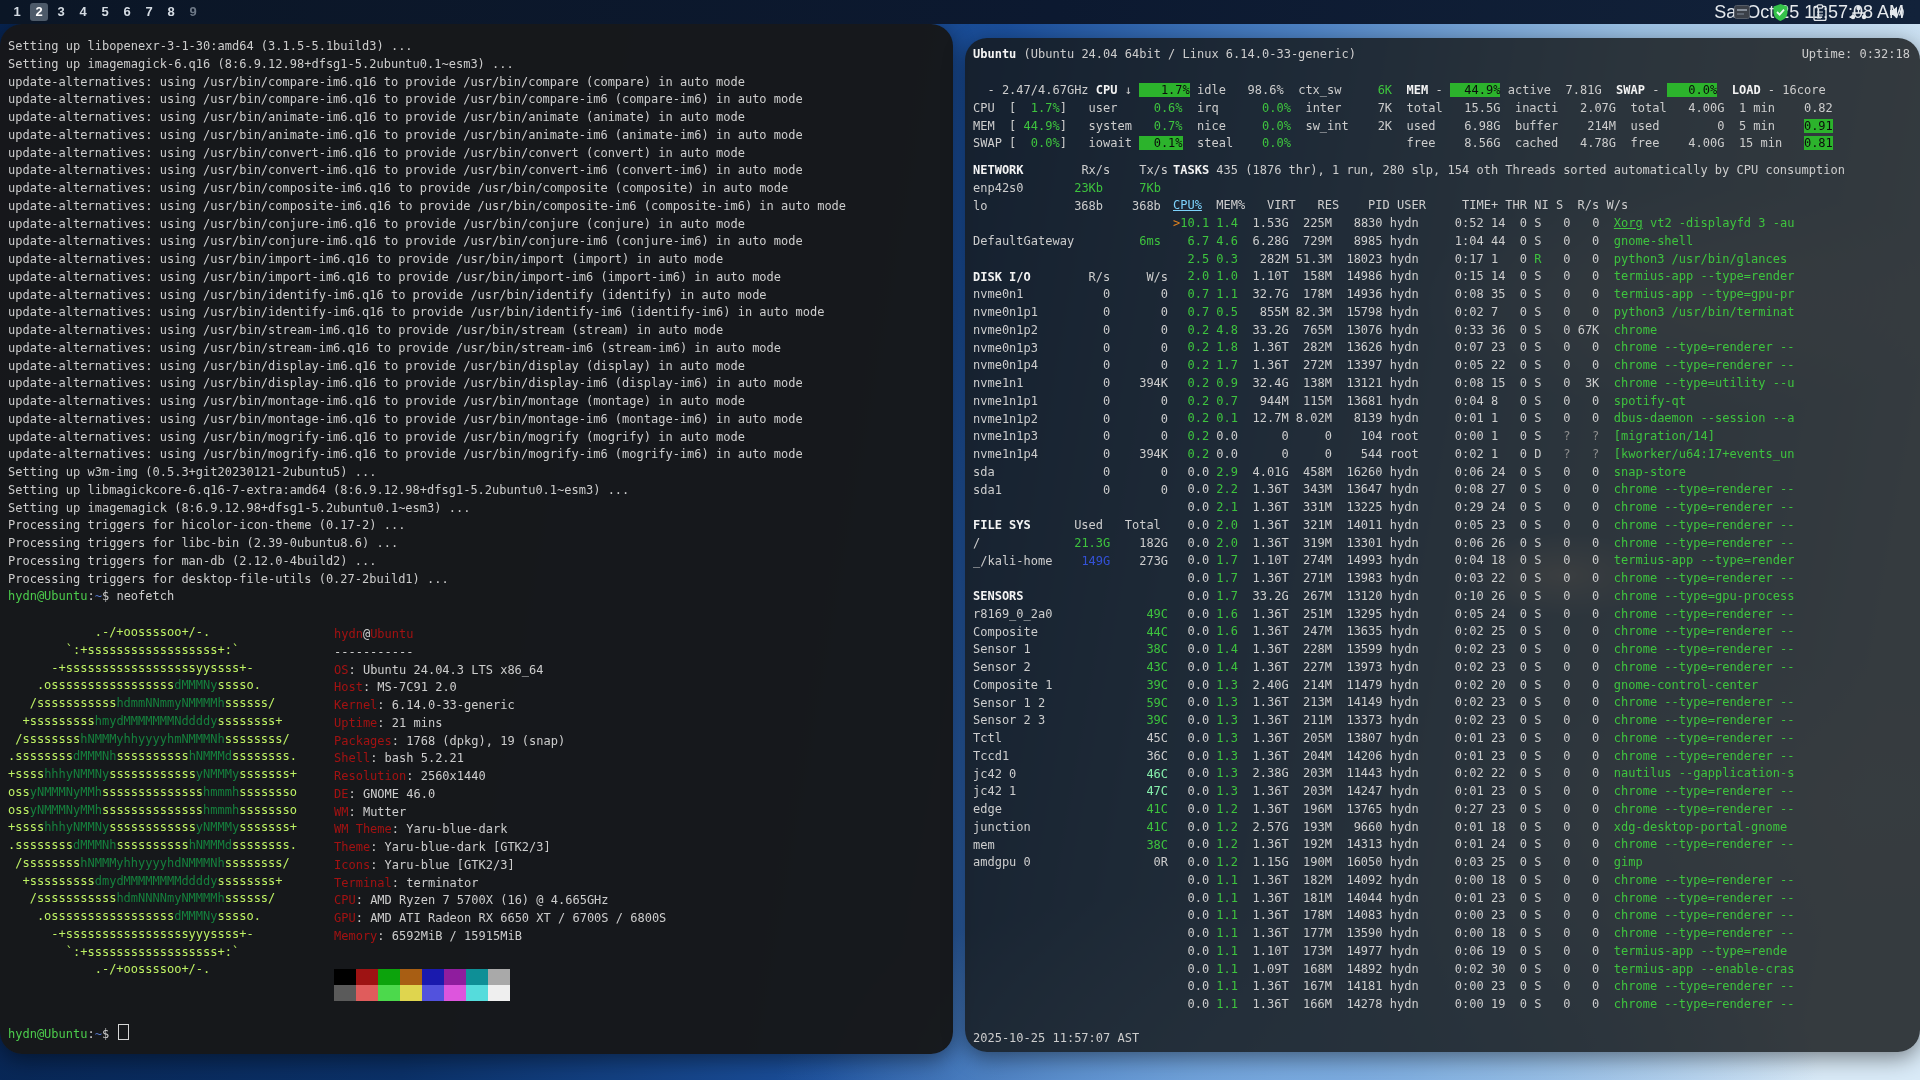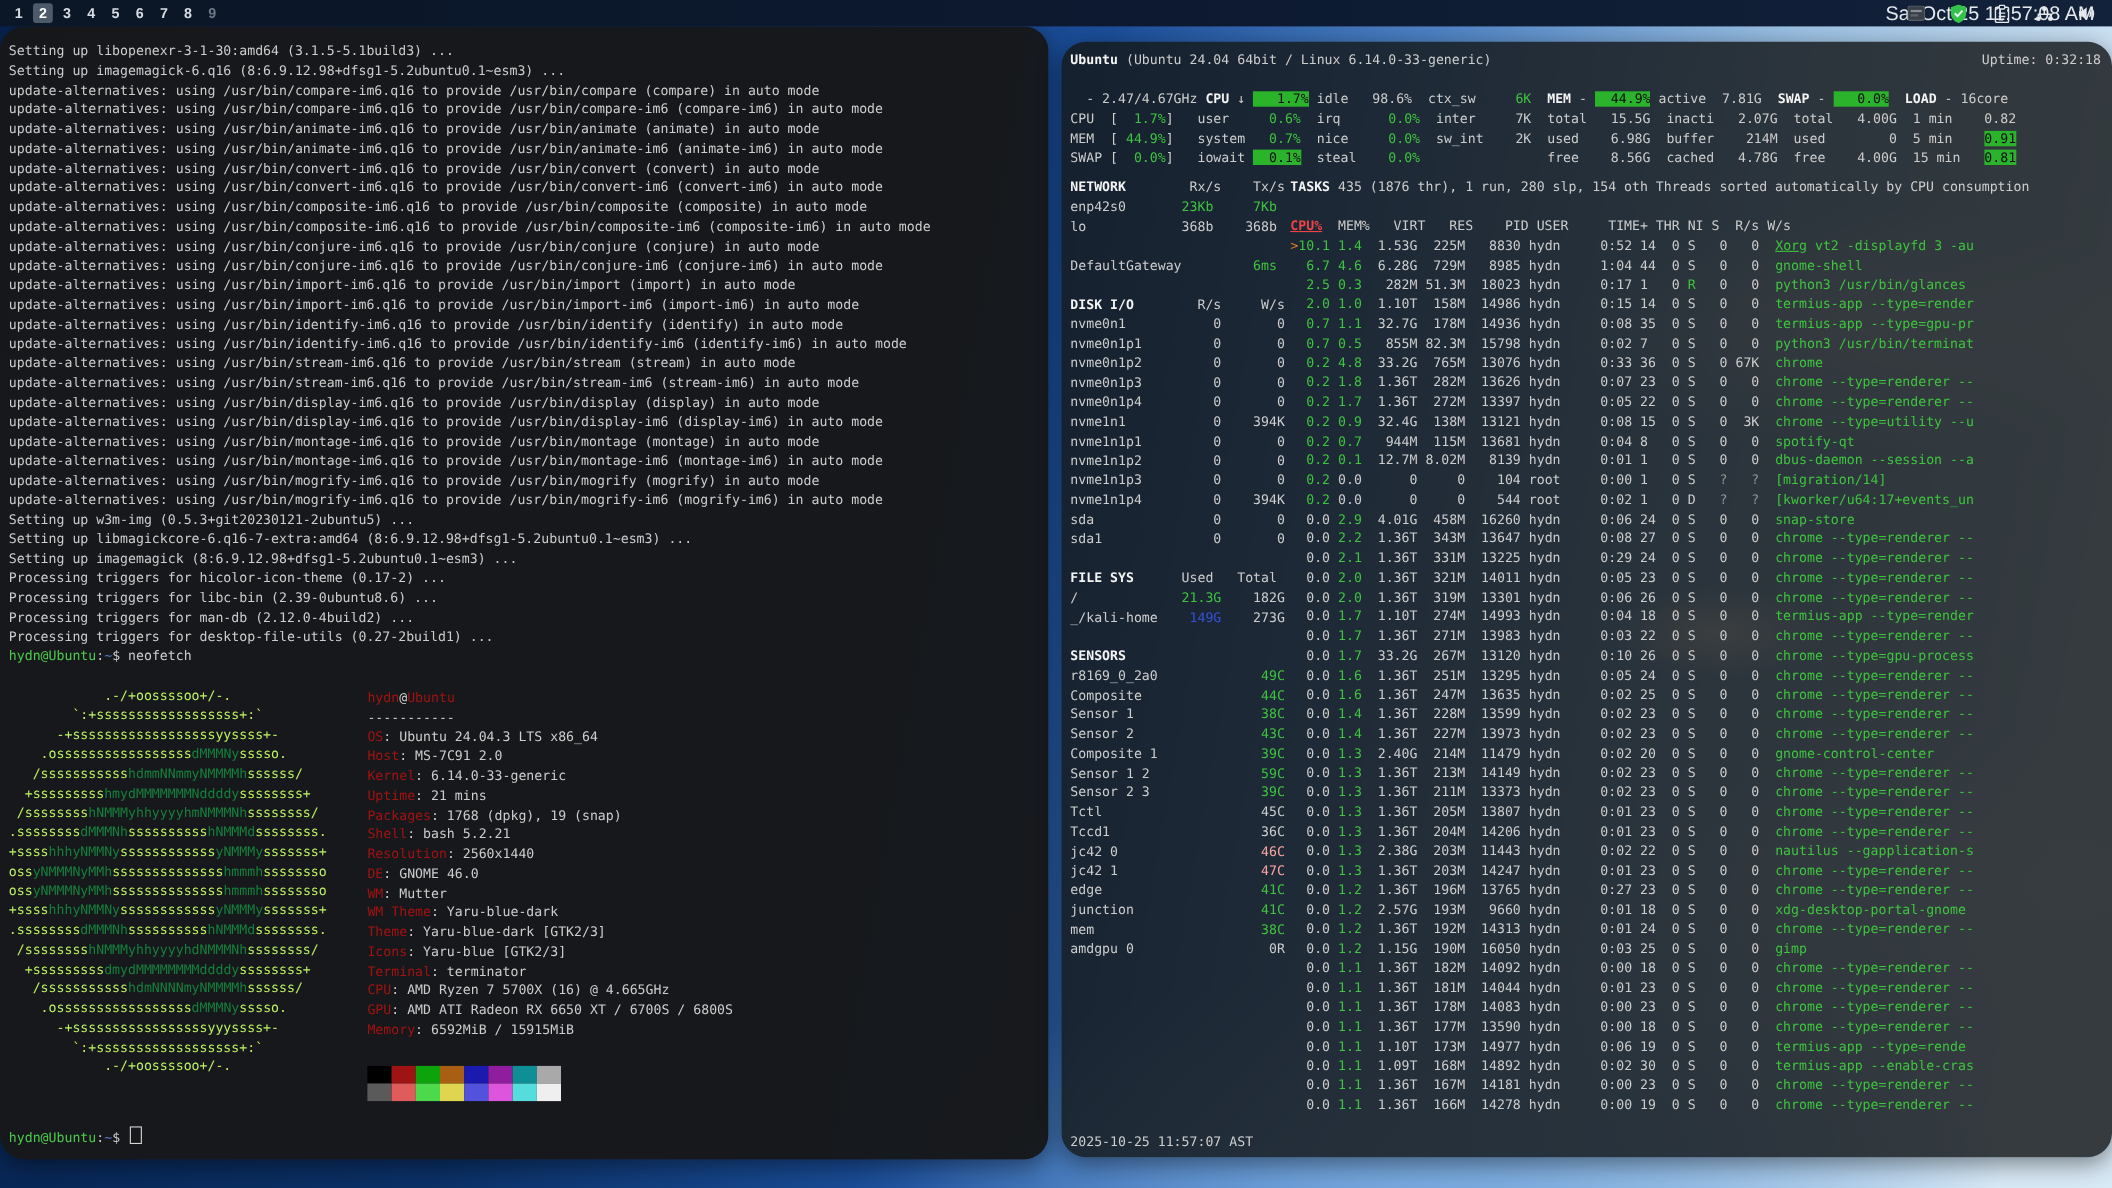--- a/index.html
+++ b/index.html
@@ -22,22 +22,22 @@
   #tray{position:absolute;right:14px;top:0;height:24px;display:flex;align-items:center;gap:22px;z-index:11;}
   .tray-ic{width:17px;height:17px;display:inline-flex;align-items:center;justify-content:center;}
   
   .term{position:absolute;box-shadow:0 6px 22px rgba(0,0,0,.45);border-radius:22px;}
   #term-left{left:0;top:24px;width:953px;height:1030px;background:rgba(23,24,26,.975);}
   #term-right{left:965px;top:38px;width:955px;height:1014px;background:rgba(22,25,28,.84);}
   .tl{white-space:pre;height:17.75px;line-height:17.75px;font-size:12px;color:#cdcdcd;}
   
   .c-d{color:#cdcdcd;} .c-w{color:#f4f4f4;font-weight:bold;}
   .c-g{color:#3ec43e;} .c-gb{background:#2cb32c;color:#0c0c0c;}
-  .c-b{color:#3452d8;} .c-r{color:#fca5a5;} .c-o{color:#e0821f;}
-  .c-u{color:#ef4444;font-weight:bold;text-decoration:underline;}
+  .c-b{color:#3452d8;} .c-r{color:#86efac;} .c-o{color:#e0821f;}
+  .c-u{color:#7dd3fc;font-weight:normal;text-decoration:underline;}
   .c-gu{color:#3ec43e;text-decoration:underline;}
   .c-dim{color:#8f8f8f;}
   .c-art{color:#bef264;} .c-aw{color:#15803d;}
   .c-rl{color:#a31212;} .c-pg{color:#4ccc4c;} .c-pb{color:#5577cc;}
   
   #log{position:absolute;left:8px;top:14px;}
   #nf-art{position:absolute;left:8px;top:600px;}
   #nf-info{position:absolute;left:334px;top:602px;}
   #palette{position:absolute;left:334px;top:945px;}
   .pal-row{display:flex;height:16px;}

